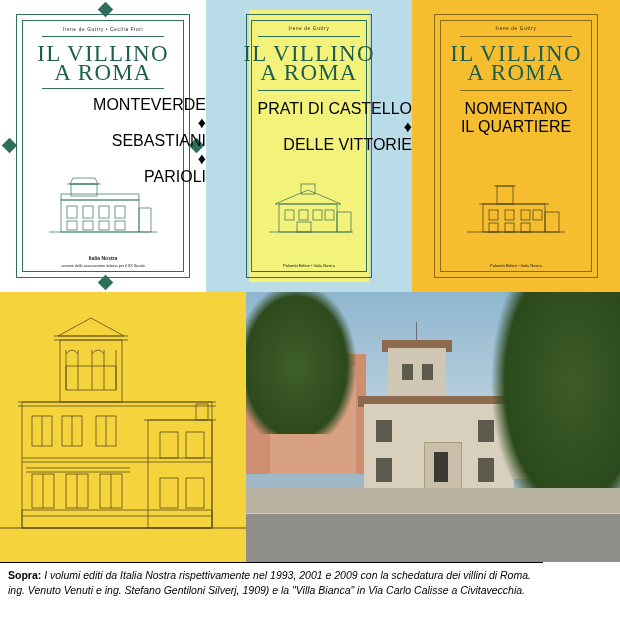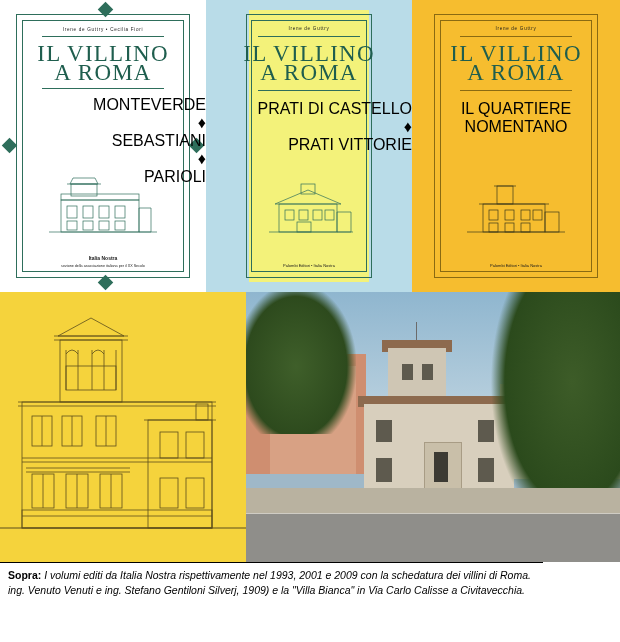--- a/index.html
+++ b/index.html
@@ -176,21 +176,21 @@
       <div class="cover-text author" style="top:26px;">Irene de Guttry</div>
       <div class="rule" style="top:36px;left:52px;right:52px;"></div>
       <div class="cover-text big-title" style="top:44px;">
         <span>IL VILLINO</span>
         <span class="l2">A ROMA</span>
       </div>
       <div class="rule" style="top:90px;left:52px;right:52px;"></div>
       <div class="cover-text sub-2">
         <div>PRATI DI CASTELLO</div>
         <div>♦</div>
-        <div>PRATI VITTORIE</div>
+        <div>DELLE VITTORIE</div>
       </div>
 
       <svg class="illus" width="100" height="64" viewBox="0 0 100 64">
         <g stroke="#2e6e5b" fill="none" stroke-width="0.7">
           <path d="M10 56 h84"></path>
           <rect x="20" y="28" width="58" height="28"></rect>
           <path d="M16 28 l33 -14 l33 14 z"></path>
           <rect x="42" y="8" width="14" height="10"></rect>
           <rect x="26" y="34" width="9" height="10"></rect>
           <rect x="40" y="34" width="9" height="10"></rect>
@@ -209,22 +209,22 @@
       <div class="frame inner gold" style="left:28px;right:28px;"></div>
 
       <div class="cover-text author" style="top:26px;">Irene de Guttry</div>
       <div class="rule" style="top:36px;left:48px;right:48px;background:#8a6a12;"></div>
       <div class="cover-text big-title" style="top:44px;color:#1f5e4e;">
         <span>IL VILLINO</span>
         <span class="l2">A ROMA</span>
       </div>
       <div class="rule" style="top:90px;left:48px;right:48px;background:#8a6a12;"></div>
       <div class="cover-text sub-3">
+        <div>NOMENTANO</div>
         <div>IL QUARTIERE</div>
-        <div>NOMENTANO</div>
       </div>
 
       <svg class="illus" width="110" height="62" viewBox="0 0 110 62">
         <g stroke="#3d3a1a" fill="none" stroke-width="0.7">
           <path d="M6 54 h98"></path>
           <rect x="22" y="26" width="62" height="28"></rect>
           <path d="M18 26 h70"></path>
           <rect x="36" y="8" width="16" height="18"></rect>
           <path d="M33 8 h22"></path>
           <rect x="28" y="32" width="9" height="10"></rect>

